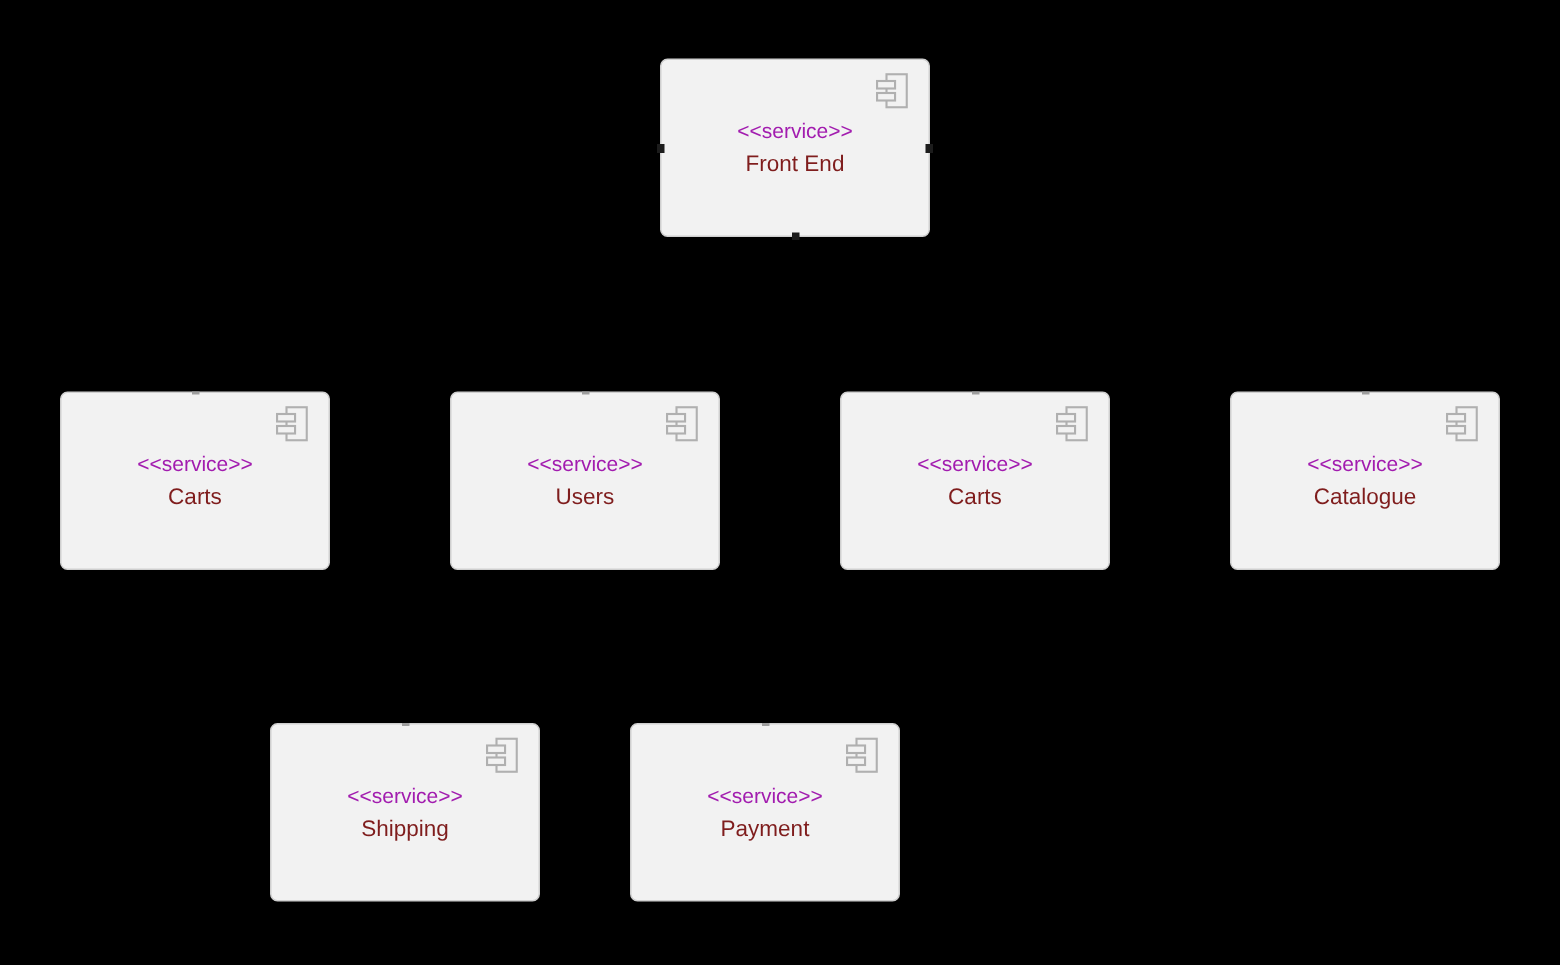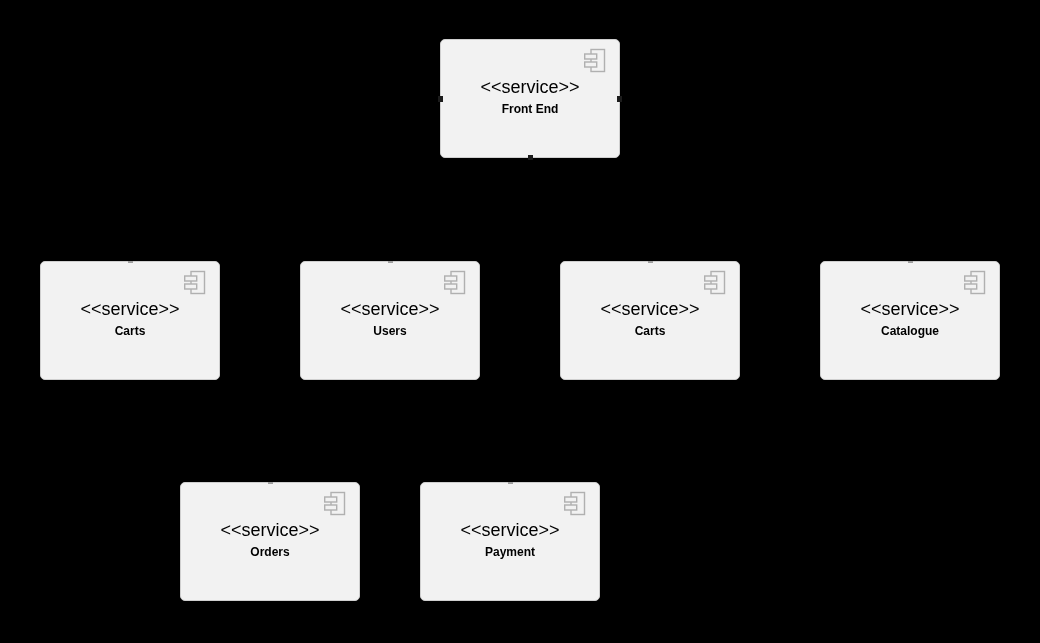--- a/index.html
+++ b/index.html
@@ -26,30 +26,30 @@
     border: 1px solid #cfcfcf;
     border-radius: 5px;
     box-shadow: 0 1px 1px rgba(0,0,0,0.18);
     box-sizing: border-box;
     display: flex;
     flex-direction: column;
     align-items: center;
     justify-content: center;
   }
   .stereotype {
-    font-size: 18px;
+    font-size: 14px;
     line-height: 19px;
-    color: #000000;
+    color: #a21caf;
     white-space: nowrap;
   }
   .comp-name {
-    font-size: 12px;
+    font-size: 15px;
     line-height: 21px;
-    font-weight: bold;
-    color: #000000;
+    font-weight: normal;
+    color: #7f1d1d;
     margin-top: 2px;
     white-space: nowrap;
   }
   .comp-icon {
     position: absolute;
     top: 8px;
     right: 13px;
     width: 22px;
     height: 25px;
     line-height: 0;
@@ -154,21 +154,21 @@
 
   <div class="component pos-payment">
     <span class="comp-icon">
       <svg width="22" height="25" viewBox="0 0 22 25">
         <rect x="7" y="1.5" width="13.5" height="22" fill="none" stroke="#b0b0b0" stroke-width="1.4"></rect>
         <rect x="0.7" y="6" width="12" height="5" fill="#f2f2f2" stroke="#b0b0b0" stroke-width="1.4"></rect>
         <rect x="0.7" y="14" width="12" height="5" fill="#f2f2f2" stroke="#b0b0b0" stroke-width="1.4"></rect>
       </svg>
     </span>
     <div class="stereotype">&lt;&lt;service&gt;&gt;</div>
-    <div class="comp-name">Orders</div>
+    <div class="comp-name">Shipping</div>
     <i class="notch-top"></i>
   </div>
 
   <div class="component pos-shipping">
     <span class="comp-icon">
       <svg width="22" height="25" viewBox="0 0 22 25">
         <rect x="7" y="1.5" width="13.5" height="22" fill="none" stroke="#b0b0b0" stroke-width="1.4"></rect>
         <rect x="0.7" y="6" width="12" height="5" fill="#f2f2f2" stroke="#b0b0b0" stroke-width="1.4"></rect>
         <rect x="0.7" y="14" width="12" height="5" fill="#f2f2f2" stroke="#b0b0b0" stroke-width="1.4"></rect>
       </svg>

